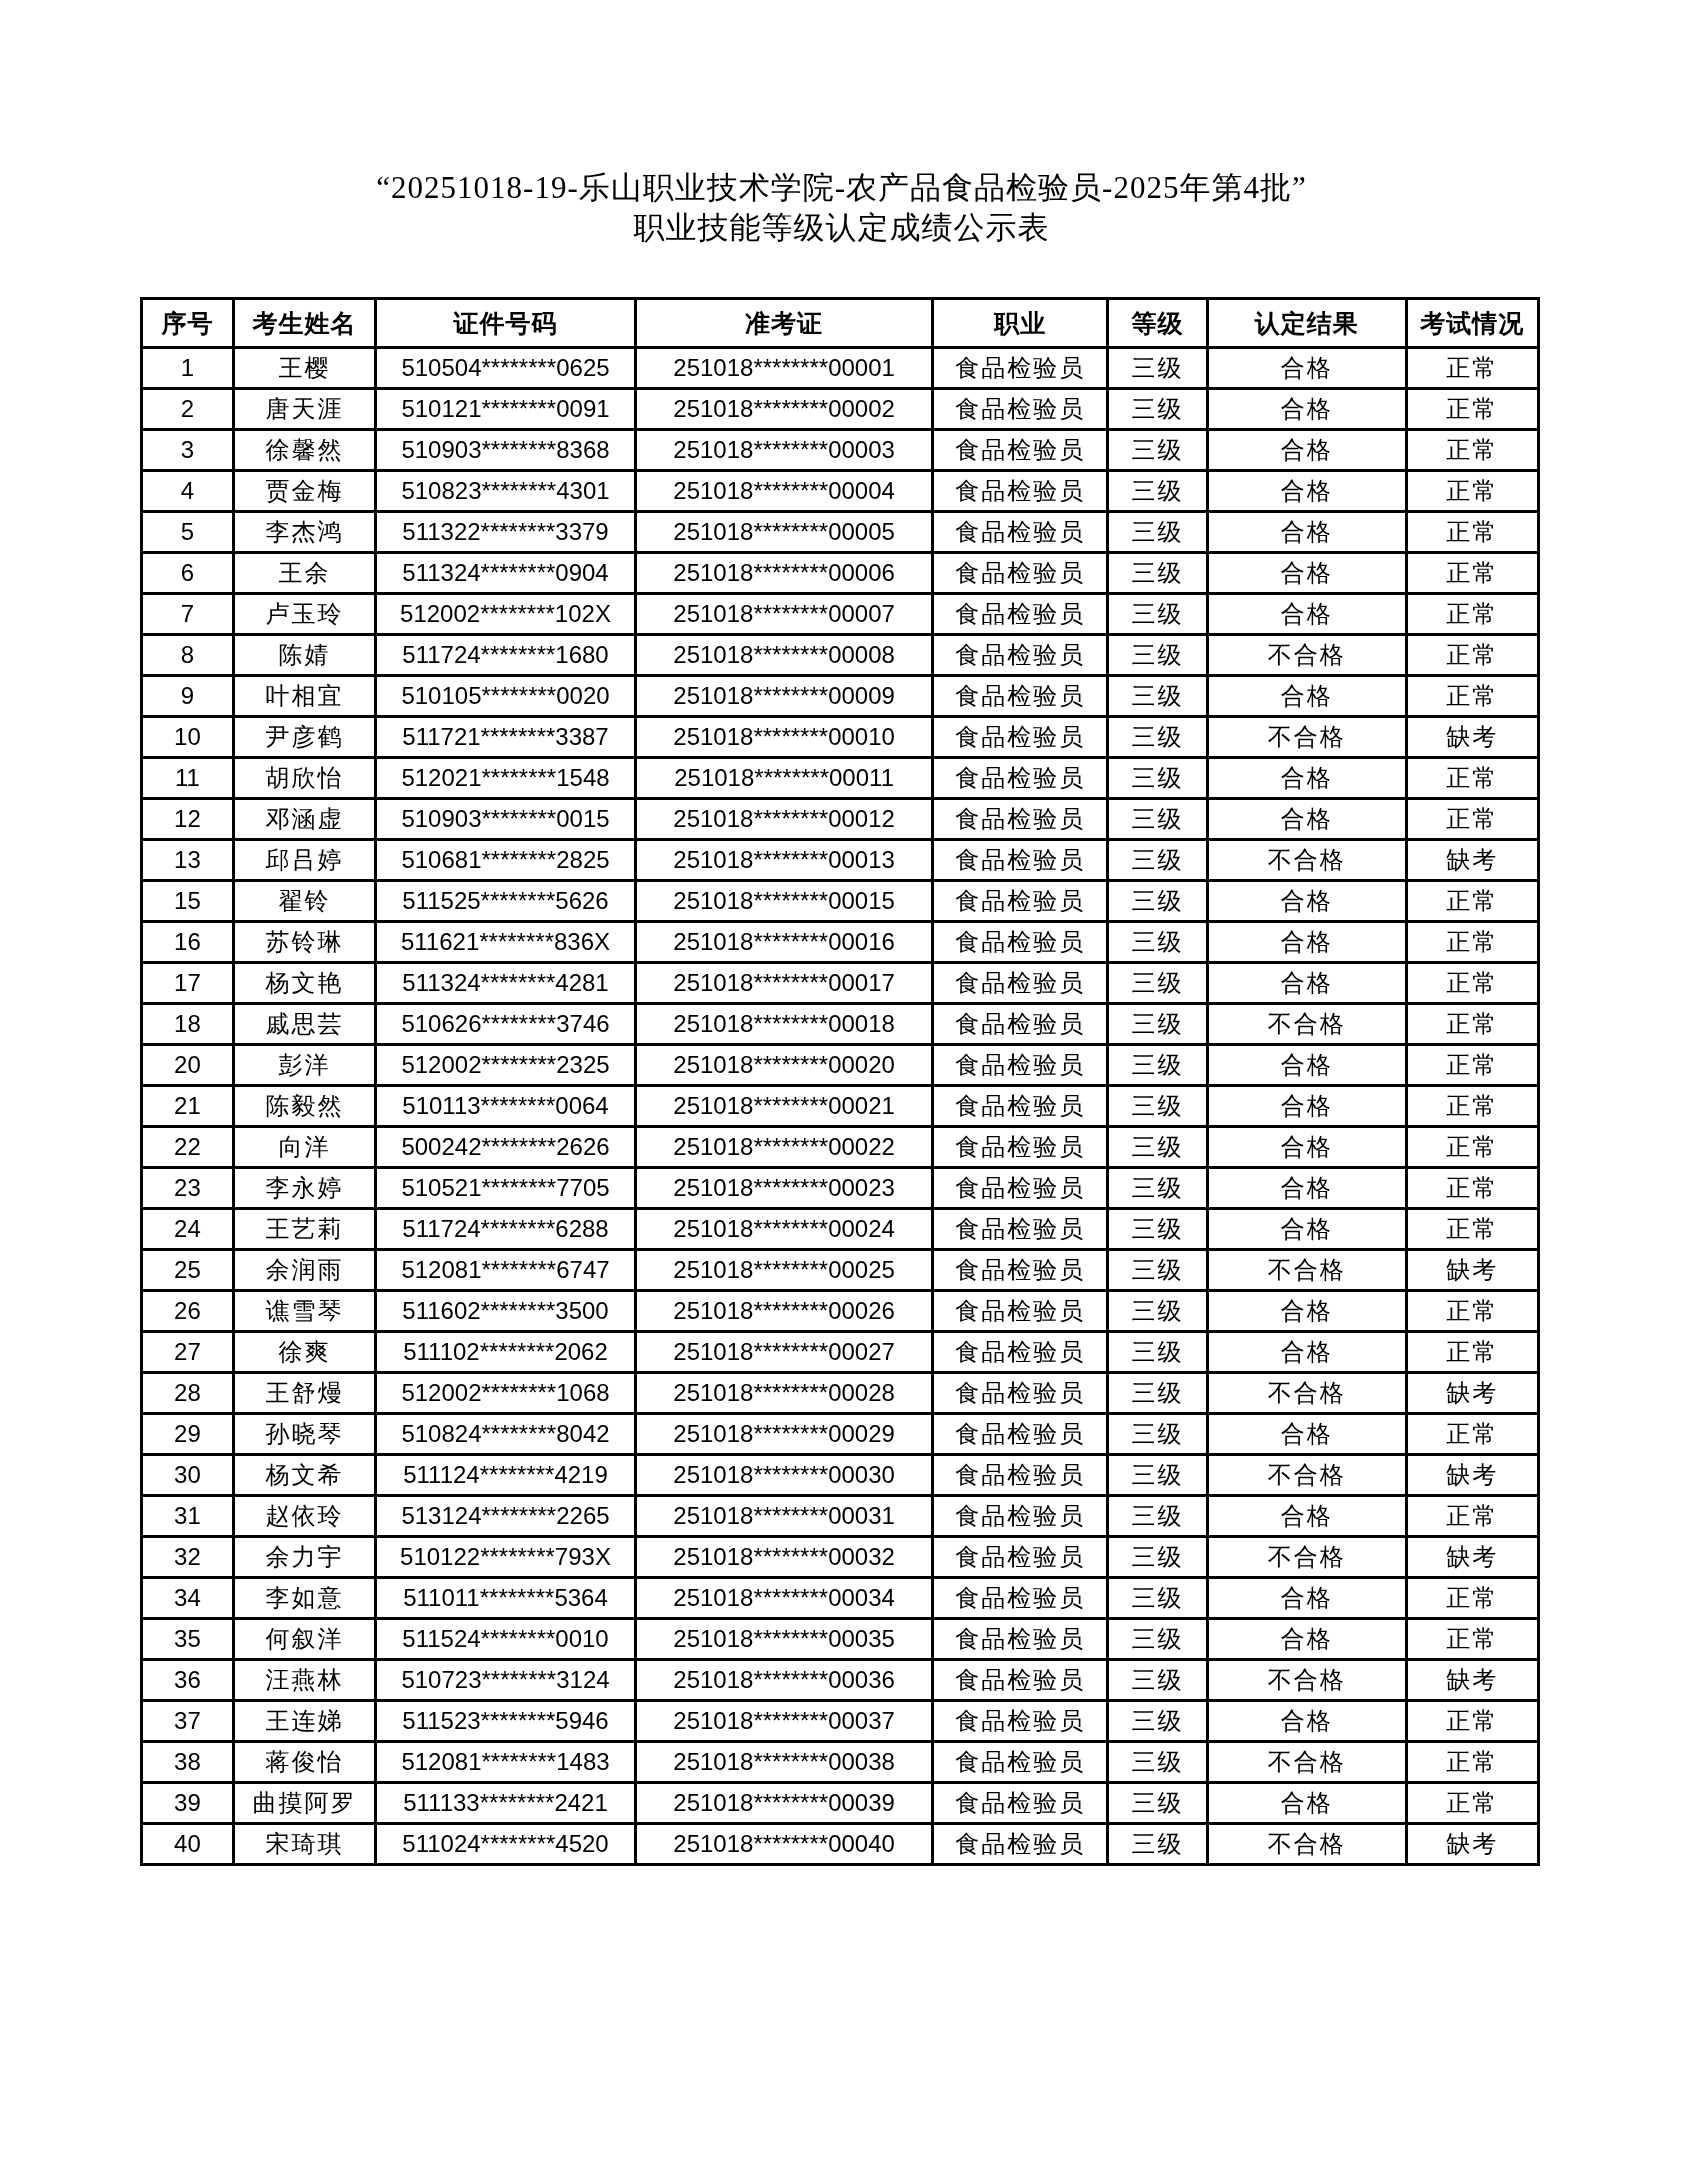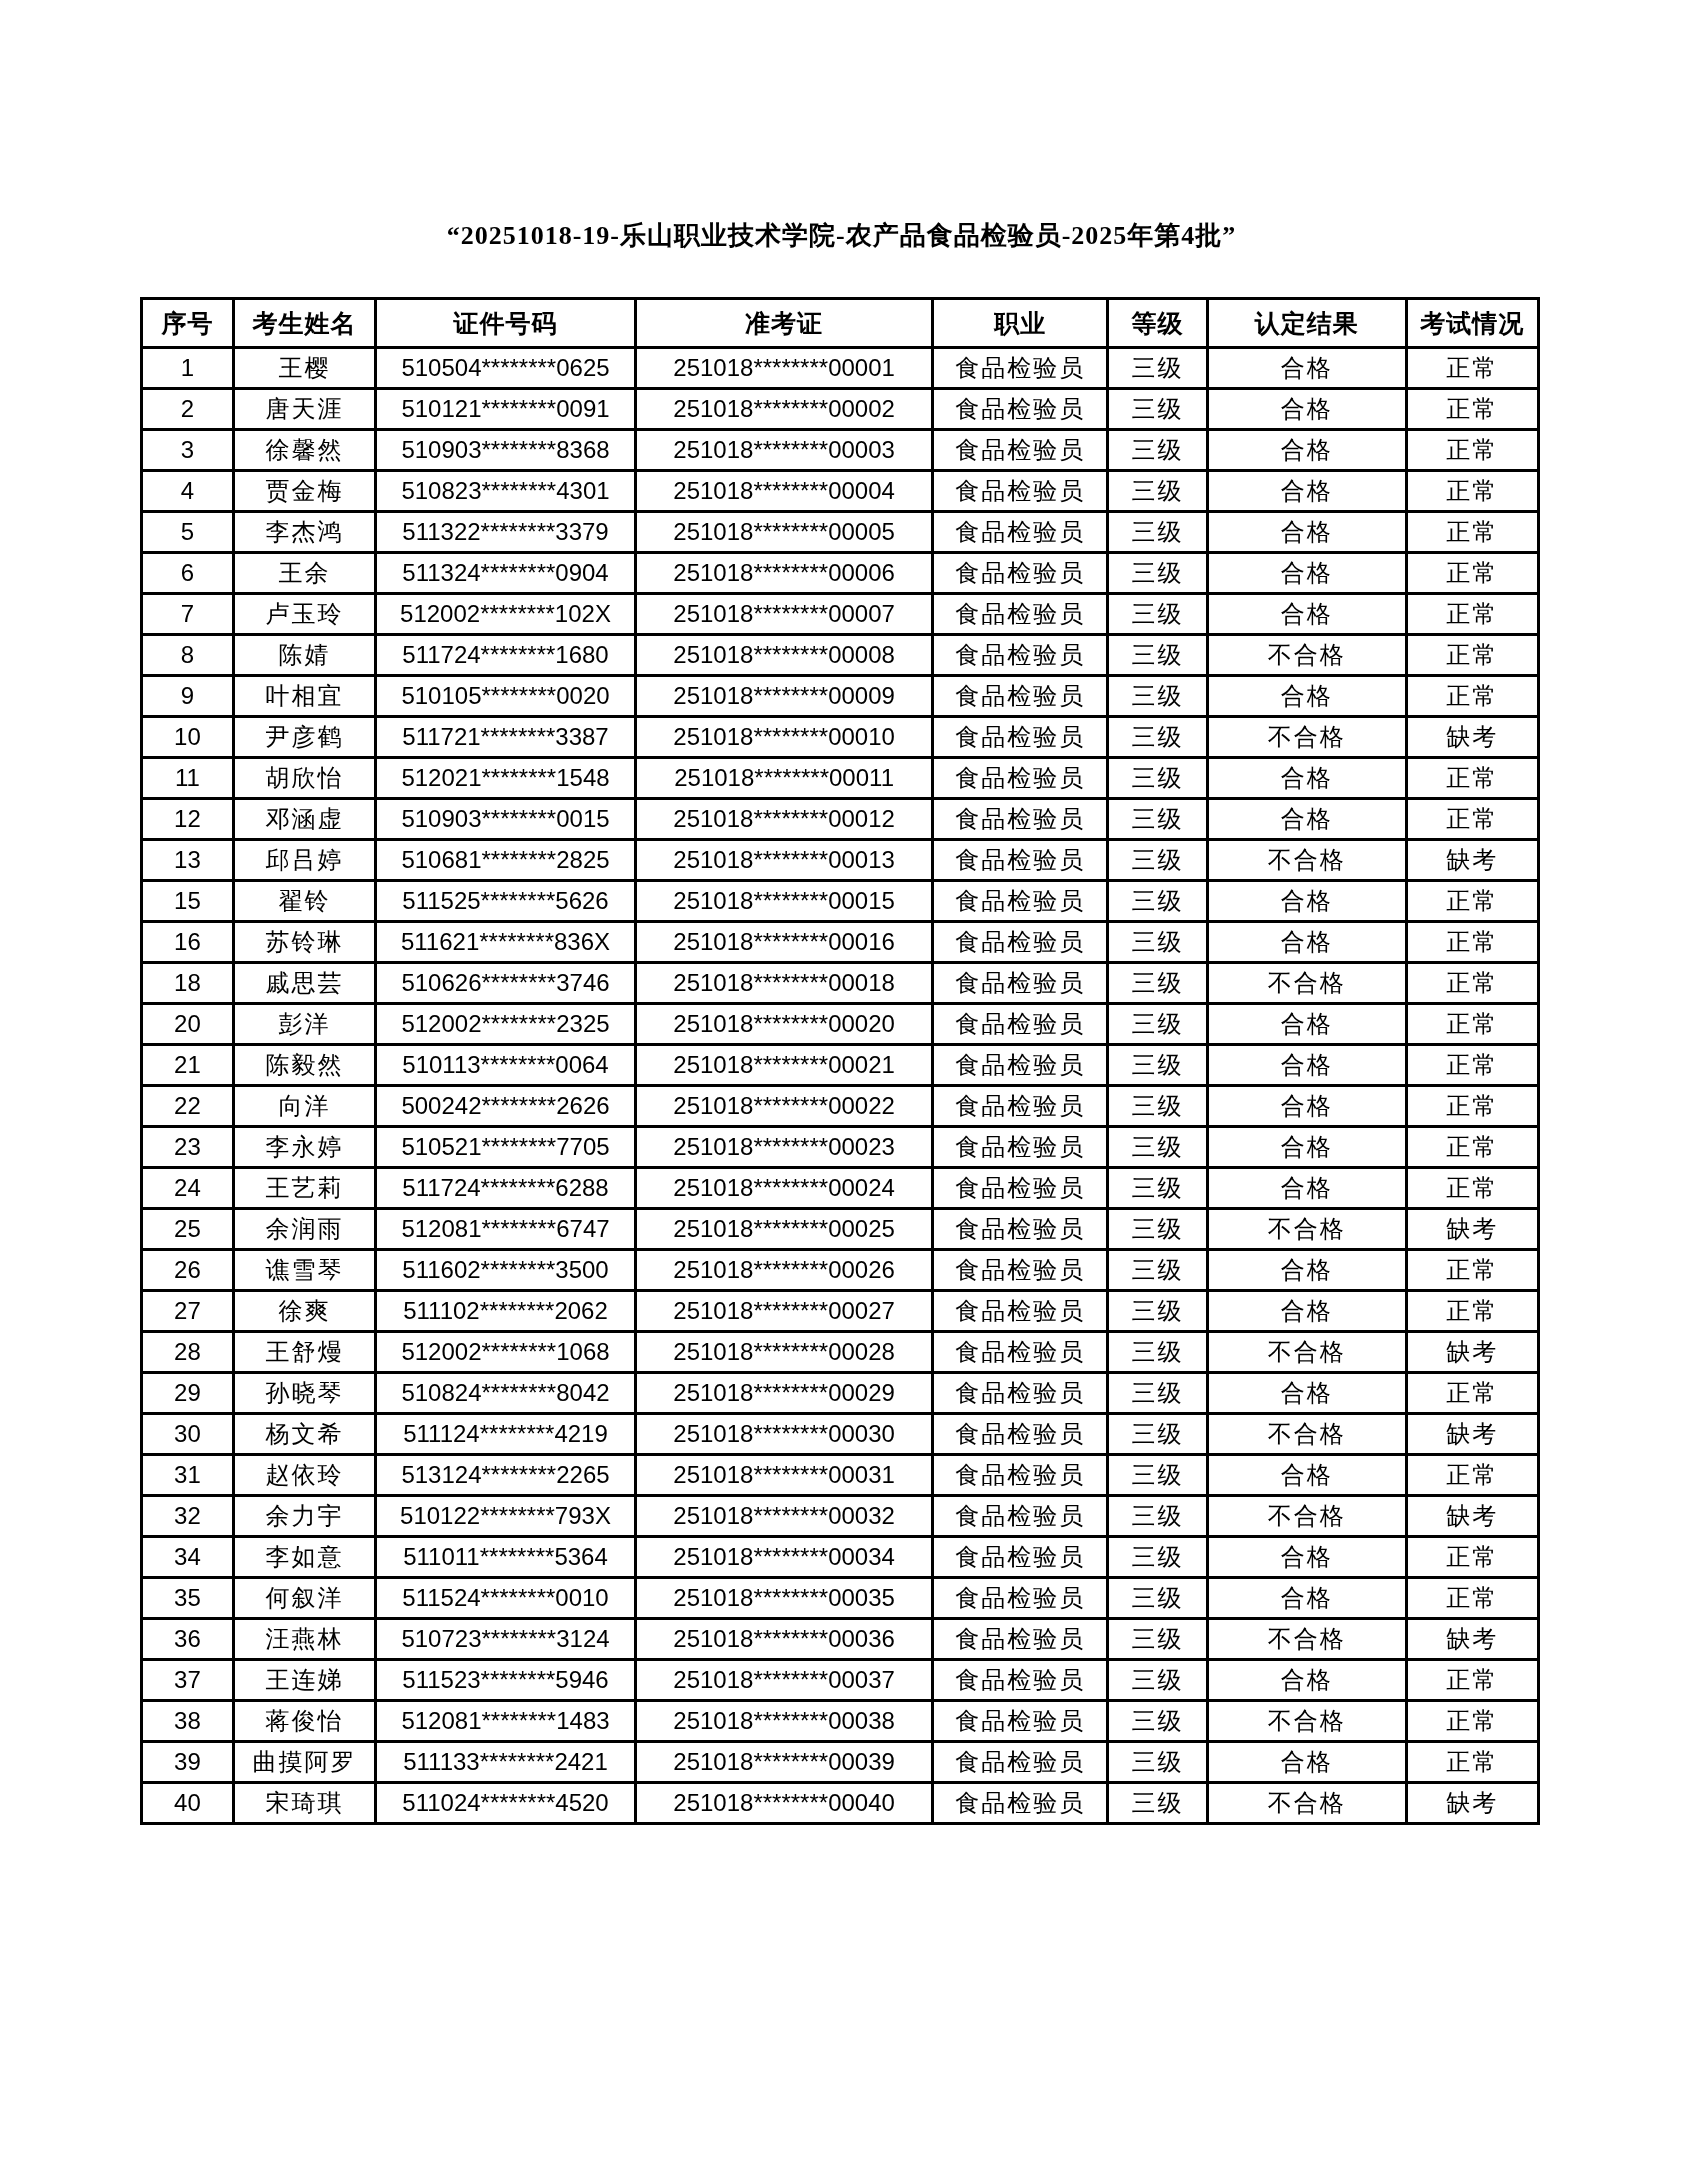--- a/index.html
+++ b/index.html
@@ -5,21 +5,21 @@
   html,body { margin:0; padding:0; background:#ffffff; }
   body {
     width:1683px; height:2178px;
     font-family:"Liberation Serif", serif;
     color:#000000;
     position:relative;
   }
   .page { position:absolute; left:0; top:0; width:1683px; height:2178px; background:#ffffff; }
 
   .title-block { position:absolute; left:0; top:168px; width:1683px; text-align:center; }
-  .title-line { font-family:"Liberation Serif", serif; font-weight:bold; font-size:26px; line-height:40px; letter-spacing:1px;margin-top:48px; }
+  .title-line { font-family:"Liberation Serif", serif; font-weight:normal; font-size:31px; line-height:40px; letter-spacing:1px; }
 
   table.results {
     position:absolute; left:140px; top:297px; width:1400px;
     border-collapse:collapse; table-layout:fixed;
     background:#ffffff;
   }
   table.results th, table.results td {
     border:3px solid #000000;
     text-align:center; vertical-align:middle;
     overflow:hidden; white-space:nowrap;
@@ -220,20 +220,30 @@
           <td class="col-no">16</td>
           <td class="col-name">苏铃琳</td>
           <td class="col-id">511621********836X</td>
           <td class="col-ticket">251018********00016</td>
           <td class="col-job">食品检验员</td>
           <td class="col-level">三级</td>
           <td class="col-result">合格</td>
           <td class="col-status">正常</td>
         </tr>
         <tr>
+          <td class="col-no">17</td>
+          <td class="col-name">杨文艳</td>
+          <td class="col-id">511324********4281</td>
+          <td class="col-ticket">251018********00017</td>
+          <td class="col-job">食品检验员</td>
+          <td class="col-level">三级</td>
+          <td class="col-result">合格</td>
+          <td class="col-status">正常</td>
+        </tr>
+        <tr>
           <td class="col-no">18</td>
           <td class="col-name">戚思芸</td>
           <td class="col-id">510626********3746</td>
           <td class="col-ticket">251018********00018</td>
           <td class="col-job">食品检验员</td>
           <td class="col-level">三级</td>
           <td class="col-result">不合格</td>
           <td class="col-status">正常</td>
         </tr>
         <tr>

